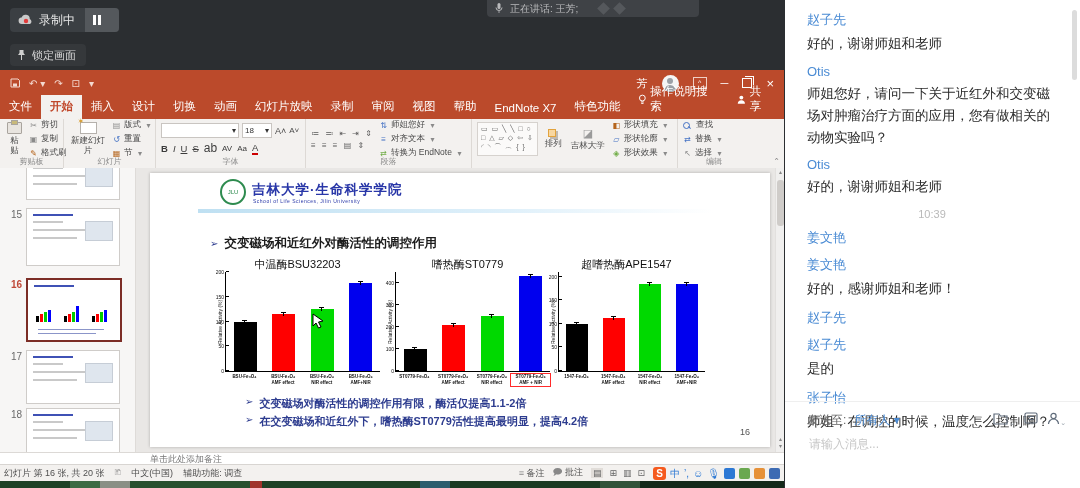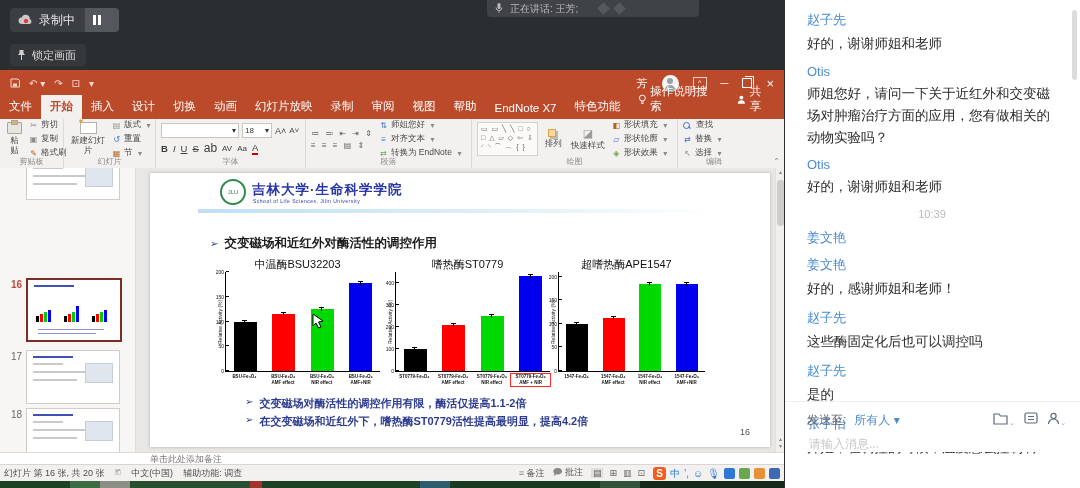--- a/index.html
+++ b/index.html
@@ -330,40 +330,39 @@
         <div>▭ ▭ ╲ ╲ □ ○</div>
         <div>□ △ ▱ ◇ ⇦ ⇩</div>
         <div>◜ ◝ ⌒ ︵ { }</div>
       </div>
       <div class="bigbtn">
         <span class="ic-sq2"></span>
         <span>排列</span>
       </div>
       <div class="bigbtn">
         <span style="font-size:11px;color:#9a9a9a">◪</span>
-        <span>快速样式</span>
+        <span>吉林大学</span>
       </div>
       <div class="rstack">
         <div class="rsmall">
             <span class="ri c1">◧</span>
             <span>形状填充</span>
             <span class="ri">▾</span>
           </div>
         <div class="rsmall">
             <span class="ri c2">▱</span>
             <span>形状轮廓</span>
             <span class="ri">▾</span>
           </div>
         <div class="rsmall">
             <span class="ri c3">◈</span>
             <span>形状效果</span>
             <span class="ri">▾</span>
           </div>
       </div>
-      <div class="rg-label">绘图</div>
     </div>
 
     <div class="rgroup" style="width:72px;border-right:none">
       <div class="rstack">
         <div class="rsmall">
             <span class="ic-mag"></span>
             <span>查找</span>
           </div>
         <div class="rsmall">
             <span class="ri c2">⇄</span>
@@ -379,20 +378,30 @@
       <div class="rg-label">编辑</div>
     </div>
     <div class="chev-collapse">⌃</div>
   </div>
 
   <div class="abs" id="workspace">
     <div class="abs" id="thumb-panel">
         <div class="thumb-item" style="top: -14px;">
           <div class="thumb-num"></div>
           <div class="thumb-box" style="height: 44px;">
+            <div class="mini-line" style="left: 6px; top: 12px; width: 30px;"></div>
+            <div class="mini-line" style="left: 6px; top: 20px; width: 58px;"></div>
+            <div class="mini-line" style="left: 6px; top: 28px; width: 44px;"></div>
+            <div style="position: absolute; right: 6px; top: 12px; width: 26px; height: 18px; background: rgb(223, 230, 238); border: 1px solid rgb(198, 205, 214);"></div>
+          </div>
+        </div>
+        <div class="thumb-item" style="top: 40px;">
+          <div class="thumb-num">15</div>
+          <div class="thumb-box" style="height: 56px;">
+            <div class="mini-blue" style="left: 6px; top: 5px; width: 40px;"></div>
             <div class="mini-line" style="left: 6px; top: 12px; width: 30px;"></div>
             <div class="mini-line" style="left: 6px; top: 20px; width: 58px;"></div>
             <div class="mini-line" style="left: 6px; top: 28px; width: 44px;"></div>
             <div style="position: absolute; right: 6px; top: 12px; width: 26px; height: 18px; background: rgb(223, 230, 238); border: 1px solid rgb(198, 205, 214);"></div>
           </div>
         </div>
         <div class="thumb-item" style="top: 110px;">
           <div class="thumb-num sel">16</div>
           <div class="thumb-box sel" style="height: 60px;">
             <div class="mini-blue" style="left: 6px; top: 5px; width: 40px;"></div>
@@ -690,21 +699,20 @@
       <div class="msg-text">好的，谢谢师姐和老师</div>
       <div class="msg-name">Otis</div>
       <div class="msg-text">师姐您好，请问一下关于近红外和交变磁场对肿瘤治疗方面的应用，您有做相关的动物实验吗？</div>
       <div class="msg-name">Otis</div>
       <div class="msg-text">好的，谢谢师姐和老师</div>
       <div class="msg-time">10:39</div>
       <div class="msg-name">姜文艳</div>
       <div class="msg-name">姜文艳</div>
       <div class="msg-text">好的，感谢师姐和老师！</div>
       <div class="msg-name">赵子先</div>
-      <div class="msg-text">这些酶固定化后也可以调控吗</div>
       <div class="msg-name">赵子先</div>
       <div class="msg-text">是的</div>
       <div class="msg-name">张子怡</div>
       <div class="msg-text">师姐，在调控的时候，温度怎么控制啊？</div>
     </div>
   <div id="chat-scroll"></div>
   <div id="chat-footer">
     <div id="send-row">
       <span>发送至:</span>
       <span id="send-to-value"><span>所有人</span> ▾</span>

